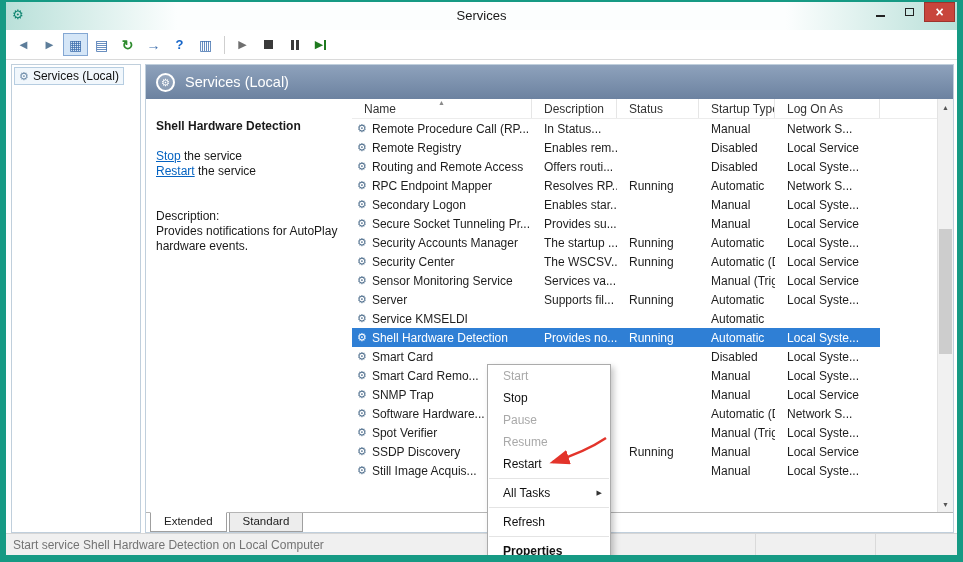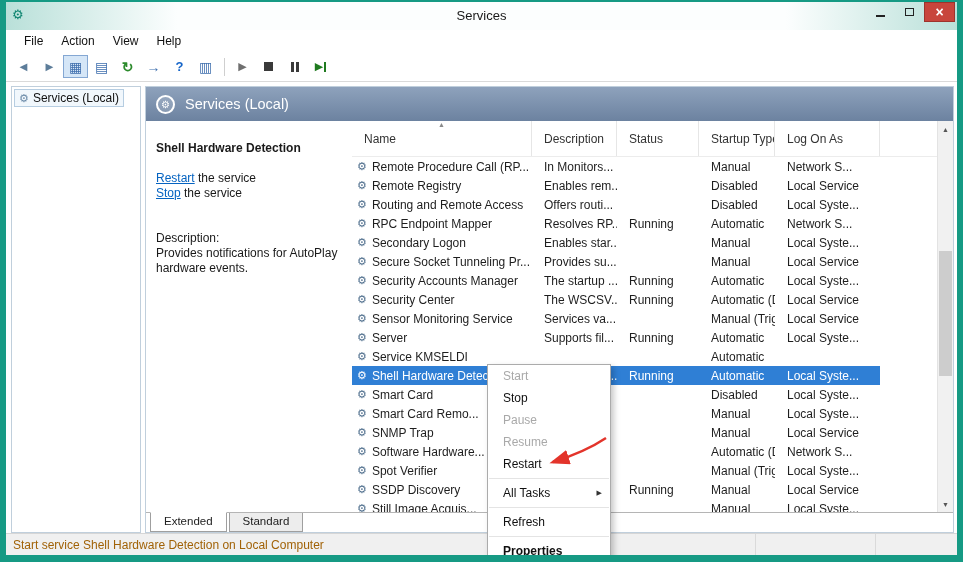--- a/index.html
+++ b/index.html
@@ -45,41 +45,41 @@
 .banner-title{font-size:14.5px}
 
 .content{flex:1;display:flex;overflow:hidden}
 .detail-pane{width:206px;padding:20px 10px 0 10px;font-size:12px;color:#1a1a1a;flex:none}
 .svc-name{font-weight:bold;font-size:12px}
 .svc-links{margin-top:16px;line-height:15px}
 .svc-links a{color:#0563c1;text-decoration:underline;cursor:pointer}
 .svc-desc{margin-top:30px;line-height:15px}
 
 .list-pane{position:relative;flex:1;overflow:hidden;background:#fff}
-.list-header{display:flex;height:36px;border-bottom:1px solid #ececec;}
+.list-header{display:flex;height:20px;border-bottom:1px solid #ececec;}
 .hcell{position:relative;display:flex;align-items:center;padding-left:12px;font-size:12px;color:#333;border-right:1px solid #e6e6e6;height:100%;flex:none;white-space:nowrap;overflow:hidden}
 .hcell-fill{flex:1;border-right:none}
 .sort-arrow{position:absolute;top:0px;left:50%;transform:translateX(-50%);font-size:7px;color:#8a8a8a;line-height:7px}
 .lrow{display:flex;height:19px;align-items:center;width:528px;color:#1e1e1e}
 .lrow.selected{background:#2f7fd5;color:#fff}
 .lcell{height:100%;display:flex;align-items:center;padding-left:12px;font-size:12px;white-space:nowrap;overflow:hidden;flex:none}
 .lcell:first-child{padding-left:5px}
 .gear{font-size:11px;color:#51708e;margin-right:5px;flex:none}
 .selected .gear{color:#fff}
 
 .vscroll{position:absolute;top:0;right:0;bottom:0;width:16px;background:#f1f1f1;border-left:1px solid #e3e3e3}
 .varrow{height:16px;display:flex;align-items:center;justify-content:center;font-size:7px;color:#555}
 .varrow.down{position:absolute;bottom:0;left:0;right:0}
 .vthumb{position:absolute;left:1px;right:1px;top:130px;height:125px;background:#cdcdcd}
 
 .tabstrip{height:20px;display:flex;align-items:stretch;padding-left:4px;border-top:1px solid #b5b5b5;background:#fff;flex:none}
 .tab{padding:2px 13px 0;font-size:11.5px;border:1px solid #9f9f9f;border-top:none;margin-right:2px;background:#ededed;color:#222}
 .tab.active{background:#fff;margin-top:-1px;border-top:1px solid #fff}
 
-.statusbar{height:22px;background:#f0f0f0;border-top:1px solid #d6d6d6;display:flex;align-items:center;font-size:12px;color:#a16207;flex:none}
+.statusbar{height:22px;background:#f0f0f0;border-top:1px solid #d6d6d6;display:flex;align-items:center;font-size:12px;color:#737373;flex:none}
 .sb-text{flex:1;padding-left:7px;white-space:nowrap;overflow:hidden}
 .sb-cell{width:120px;height:100%;border-left:1px solid #dadada}
 .sb-cell2{width:68px;height:100%;border-left:1px solid #dadada;margin-right:14px}
 
 #context-menu{position:absolute;left:481px;top:362px;width:124px;background:#fff;border:1px solid #ababab;box-shadow:3px 3px 6px rgba(0,0,0,.22);z-index:10}
 .mitem{height:22px;display:flex;align-items:center;padding:0 8px 0 15px;font-size:12px;color:#111}
 .mitem.disabled{color:#a9a9a9}
 .mitem.bold{font-weight:bold}
 .subarrow{margin-left:auto;font-size:7px;color:#333}
 .msep{height:1px;background:#e4e4e4;margin:3px 1px}
@@ -100,26 +100,20 @@
         </div>
       <div class="cap-btn">
           <span class="glyph-max"></span>
         </div>
       <div class="cap-btn cap-close">
           <span>×</span>
         </div>
     </div>
   </div>
 
-  <div class="menubar">
-    <span class="menu-item">File</span>
-    <span class="menu-item">Action</span>
-    <span class="menu-item">View</span>
-    <span class="menu-item">Help</span>
-  </div>
 
   <div class="toolbar">
     <div class="tb-btn">
         <span class="tb-nav">◄</span>
       </div>
     <div class="tb-btn">
         <span class="tb-nav">►</span>
       </div>
     <div class="tb-btn pressed">
         <span class="tb-blue">▦</span>
@@ -173,22 +167,22 @@
             <span>⚙</span>
           </span>
         <span class="banner-title">Services (Local)</span>
       </div>
 
       <div class="content">
 
         <div class="detail-pane">
           <div class="svc-name">Shell Hardware Detection</div>
           <div class="svc-links">
+            <div><a>Stop</a><span> the service</span></div>
             <div><a>Restart</a><span> the service</span></div>
-            <div><a>Stop</a><span> the service</span></div>
           </div>
           <div class="svc-desc">
             <div>Description:</div>
             <div>Provides notifications for AutoPlay hardware events.</div>
           </div>
         </div>
 
         <div class="list-pane">
           <div class="list-header" id="list-header">
               <div class="hcell" style="width: 180px;">
@@ -209,21 +203,21 @@
               </div>
               <div class="hcell hcell-fill"></div>
             </div>
           <div id="list-rows">
               <div class="lrow">
                 <div class="lcell" style="width: 180px;">
                   <span class="gear">⚙</span>
                   <span>Remote Procedure Call (RP...</span>
                 </div>
                 <div class="lcell" style="width: 85px;">
-                  <span>In Monitors...</span>
+                  <span>In Status...</span>
                 </div>
                 <div class="lcell" style="width: 82px;">
                   <span></span>
                 </div>
                 <div class="lcell" style="width: 76px;">
                   <span>Manual</span>
                 </div>
                 <div class="lcell" style="width: 105px;">
                   <span>Network S...</span>
                 </div>

